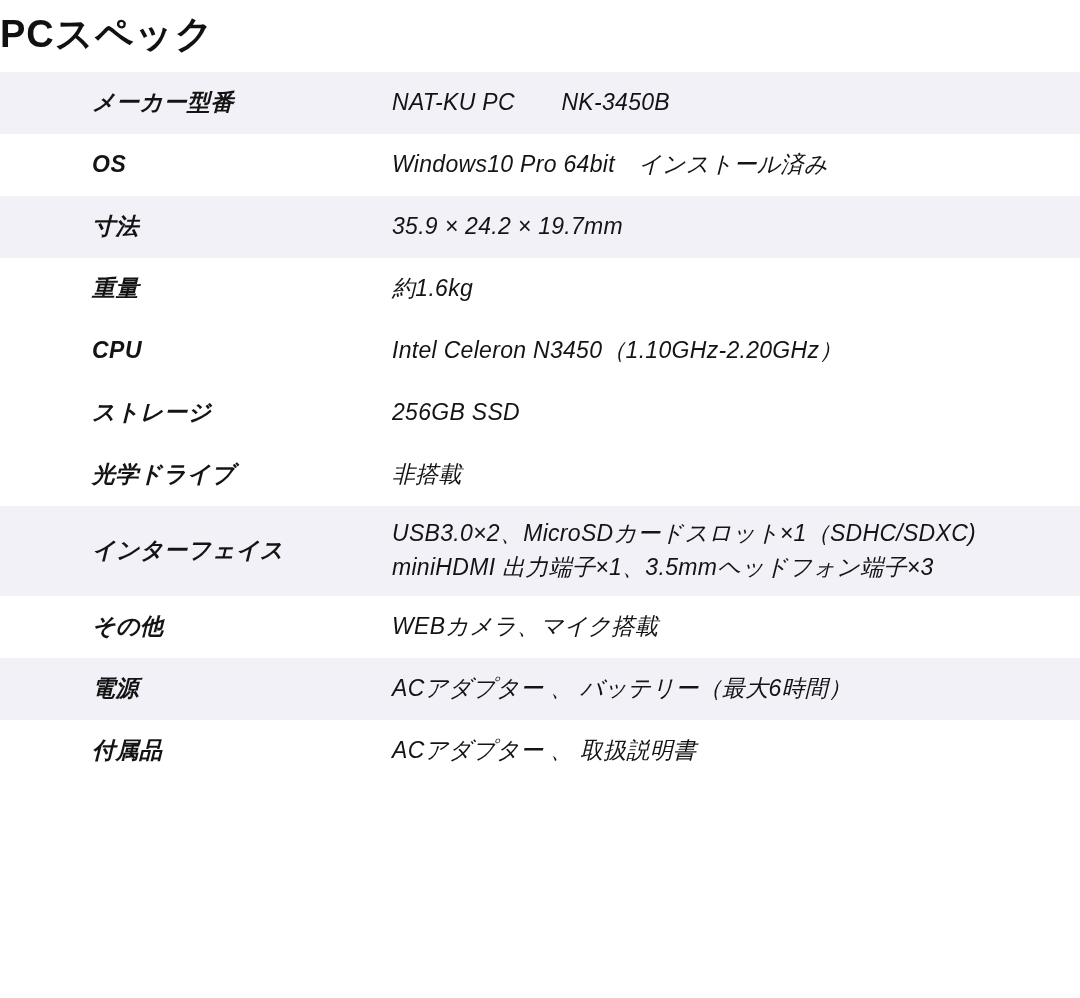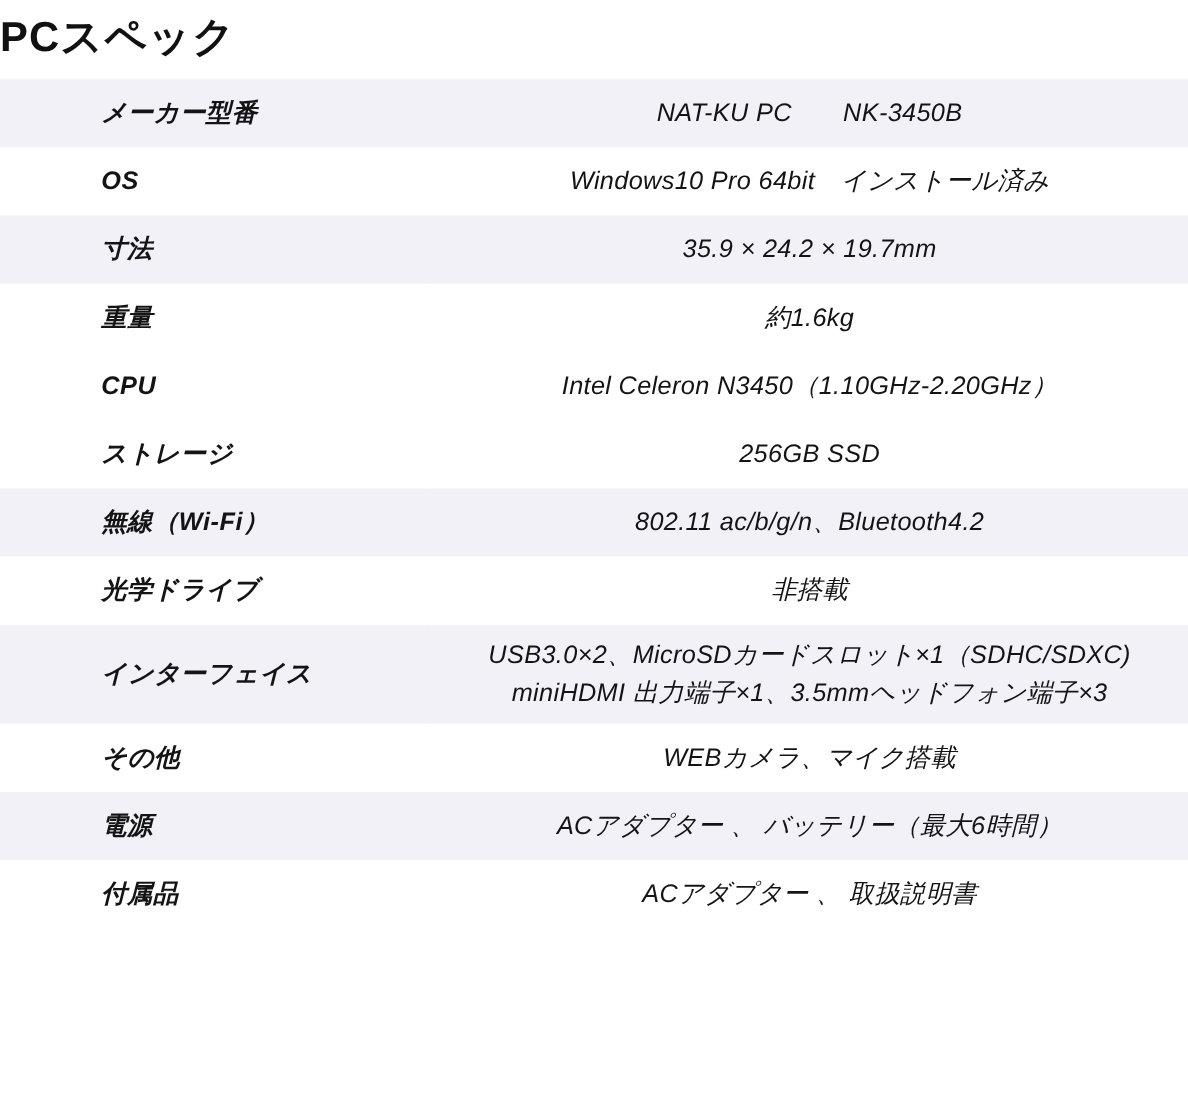--- a/index.html
+++ b/index.html
@@ -55,21 +55,20 @@
     font-weight: 600;
     color: #141414;
     letter-spacing: 0.5px;
   }
   td.value-cell {
     padding-left: 0px;
     font-size: 23px;
     font-weight: 400;
     color: #141414;
     letter-spacing: 0.3px;
-    text-align: center;
   }
   .value-line {
     display: block;
     line-height: 1.45;
   }
   tr.tall-row {
     height: 90px;
   }
 </style>
 </head>
@@ -110,26 +109,20 @@
         <td class="value-cell">
           <span class="value-line">Intel Celeron N3450（1.10GHz-2.20GHz）</span>
         </td>
       </tr>
       <tr class="even-row">
         <td class="label-cell">ストレージ</td>
         <td class="value-cell">
           <span class="value-line">256GB SSD</span>
         </td>
       </tr>
-      <tr class="odd-row">
-        <td class="label-cell">無線（Wi-Fi）</td>
-        <td class="value-cell">
-          <span class="value-line">802.11 ac/b/g/n、Bluetooth4.2</span>
-        </td>
-      </tr>
       <tr class="even-row">
         <td class="label-cell">光学ドライブ</td>
         <td class="value-cell">
           <span class="value-line">非搭載</span>
         </td>
       </tr>
       <tr class="odd-row tall-row">
         <td class="label-cell">インターフェイス</td>
         <td class="value-cell">
           <span class="value-line">USB3.0×2、MicroSDカードスロット×1（SDHC/SDXC)</span>

